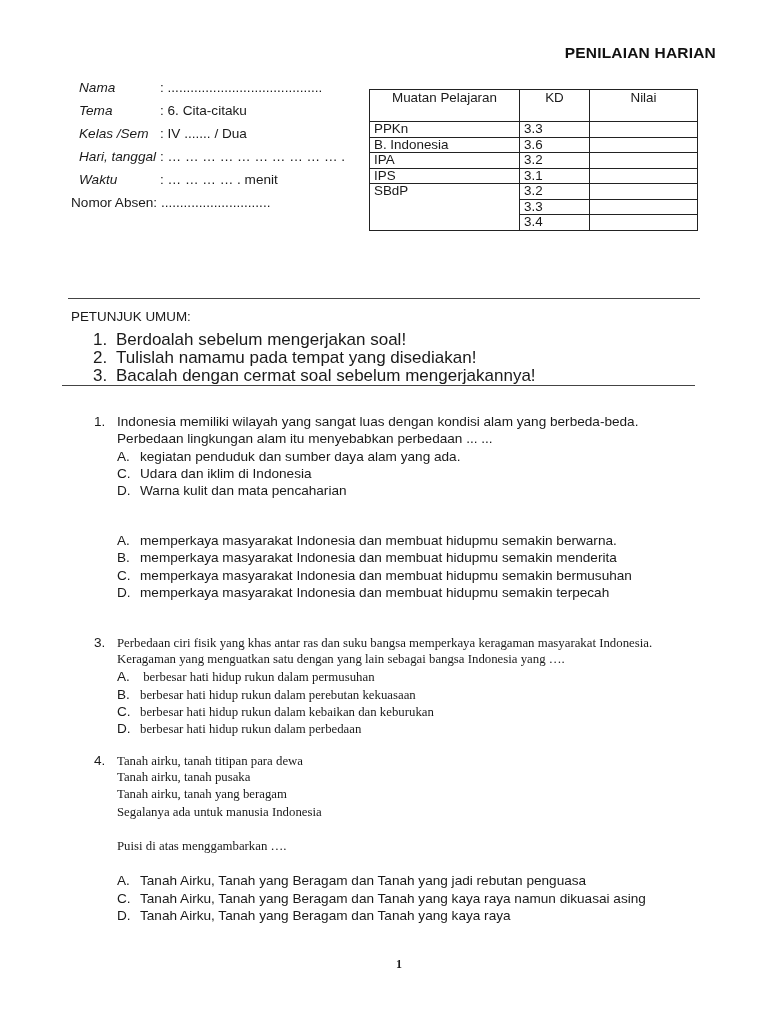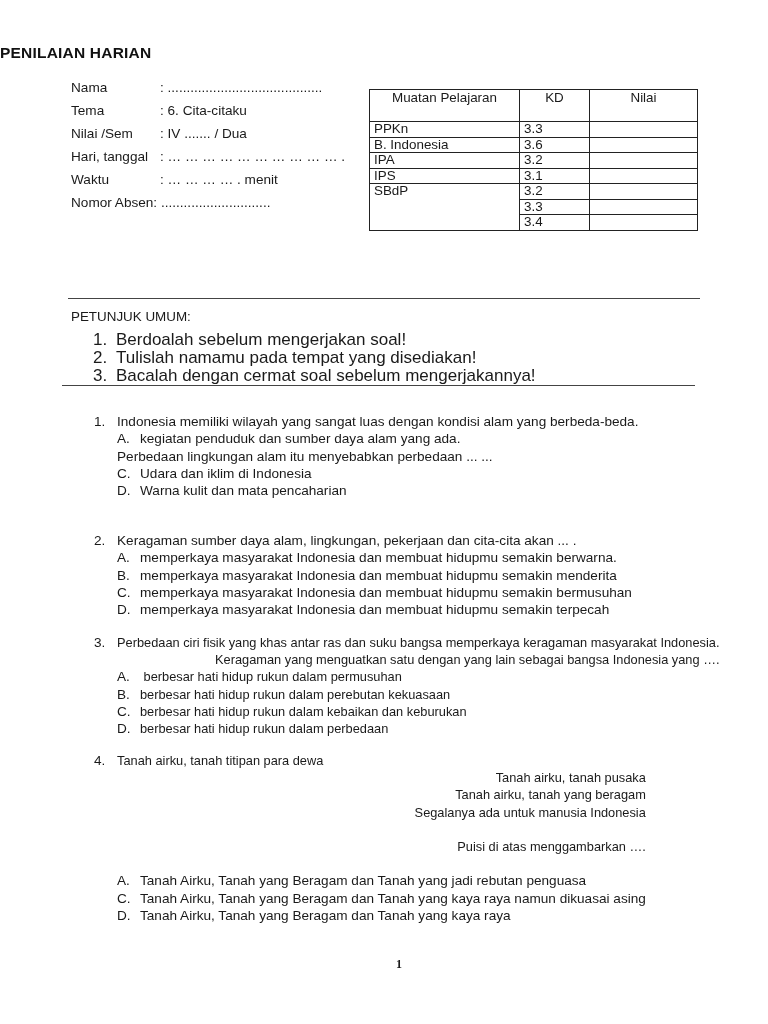--- a/index.html
+++ b/index.html
@@ -1,23 +1,23 @@
 <!DOCTYPE html>
 <html><head>
 <meta charset="utf-8">
 <style>
   html, body { margin: 0; padding: 0; background: #ffffff; }
   body { width: 768px; height: 1024px; position: relative; overflow: hidden;
          font-family: "Liberation Sans", "DejaVu Sans", sans-serif; color: #1a1a1a; }
   .abs { position: absolute; }
-  .title { left: 0; width: 716px; top: 44px; text-align: left; font-weight: bold; font-size: 15.5px; letter-spacing: 0.2px; color: #111; }
+  .title { left: 0; width: 716px; top: 44px; text-align: right; font-weight: bold; font-size: 15.5px; letter-spacing: 0.2px; color: #111; }
 
   .info { left: 71px; top: 80px; font-size: 13.6px; }
   .info-row { position: absolute; left: 0; white-space: nowrap; }
-  .info-label { position: absolute; left: 0; }
+  .info-label { position: absolute; left: 8px; font-style: italic; }
   .info-value { position: absolute; left: 89px; }
 
   table.kd { position: absolute; left: 369px; top: 89px; width: 329px; border-collapse: collapse;
              font-size: 13.4px; }
   table.kd td, table.kd th { border: 1px solid #222; padding: 0 4px; font-weight: normal; line-height: 14px; }
   table.kd th { height: 30px; vertical-align: top; padding-top: 1px; text-align: center; }
   table.kd th.subj { width: 141px; }
   table.kd th.kdh { width: 61px; }
   table.kd td.kdv { }
   table.kd td { height: 14.5px; }
@@ -25,40 +25,40 @@
   .rule { height: 1px; background: #444; }
   .section-title { left: 71px; top: 309px; font-size: 13.4px; }
   ol.instr { position: absolute; left: 93px; top: 330px; margin: 0; padding: 0; list-style: none; font-size: 17px; }
   ol.instr li { height: 18px; white-space: nowrap; }
   .num { display: inline-block; width: 23px; }
 
   .q { position: absolute; left: 94px; font-size: 13.6px; }
   .q .line { white-space: nowrap; height: 17.3px; }
   .q .indent { padding-left: 23px; }
   .q .opt-letter { display: inline-block; width: 23px; }
-  .serif { font-family: Liberation Sans, sans-serif; font-size: 12.8px; text-align: right; }
+  .serif { font-family: Liberation Serif, serif; font-size: 12.8px; }
   .q .sline { white-space: nowrap; height: 17.2px; }
   .page-num { left: 0; width: 798px; top: 957px; text-align: center; font-family: "Liberation Serif", serif; font-size: 12px; font-weight: bold; }
 </style>
 </head>
 <body>
 
 <div class="abs title">PENILAIAN HARIAN</div>
 
 <div class="abs info">
   <div class="info-row" style="top:0px">
     <span class="info-label">Nama</span>
     <span class="info-value">: .........................................</span>
   </div>
   <div class="info-row" style="top:23px">
     <span class="info-label">Tema</span>
     <span class="info-value">: 6. Cita-citaku</span>
   </div>
   <div class="info-row" style="top:46px">
-    <span class="info-label">Nilai /Sem</span>
+    <span class="info-label">Kelas /Sem</span>
     <span class="info-value">: IV ....... / Dua</span>
   </div>
   <div class="info-row" style="top:69px">
     <span class="info-label">Hari, tanggal</span>
     <span class="info-value">: … … … … … … … … … … .</span>
   </div>
   <div class="info-row" style="top:92px">
     <span class="info-label">Waktu</span>
     <span class="info-value">: … … … … . menit</span>
   </div>
@@ -114,28 +114,27 @@
 <div class="abs section-title">PETUNJUK UMUM:</div>
 <ol class="instr">
   <li><span class="num">1.</span><span>Berdoalah sebelum mengerjakan soal!</span></li>
   <li><span class="num">2.</span><span>Tulislah namamu pada tempat yang disediakan!</span></li>
   <li><span class="num">3.</span><span>Bacalah dengan cermat soal sebelum mengerjakannya!</span></li>
 </ol>
 <div class="abs rule" style="left:62px; top:385px; width:633px;"></div>
 
 <div class="q" style="top:414px">
   <div class="line"><span class="opt-letter">1.</span><span>Indonesia memiliki wilayah yang sangat luas dengan kondisi alam yang berbeda-beda.</span></div>
+  <div class="line indent">Perbedaan lingkungan alam itu menyebabkan perbedaan ... ...</div>
   <div class="line indent"><span class="opt-letter">A.</span><span>kegiatan penduduk dan sumber daya alam yang ada.</span></div>
-  <div class="line indent">Perbedaan lingkungan alam itu menyebabkan perbedaan ... ...</div>
   <div class="line indent"><span class="opt-letter">C.</span><span>Udara dan iklim di Indonesia</span></div>
   <div class="line indent"><span class="opt-letter">D.</span><span>Warna kulit dan mata pencaharian</span></div>
 </div>
 
 <div class="q" style="top:533px">
-  <div class="line"><span class="opt-letter">2.</span><span>Keragaman sumber daya alam, lingkungan, pekerjaan dan cita-cita akan ... .</span></div>
   <div class="line indent"><span class="opt-letter">A.</span><span>memperkaya masyarakat Indonesia dan membuat hidupmu semakin berwarna.</span></div>
   <div class="line indent"><span class="opt-letter">B.</span><span>memperkaya masyarakat Indonesia dan membuat hidupmu semakin menderita</span></div>
   <div class="line indent"><span class="opt-letter">C.</span><span>memperkaya masyarakat Indonesia dan membuat hidupmu semakin bermusuhan</span></div>
   <div class="line indent"><span class="opt-letter">D.</span><span>memperkaya masyarakat Indonesia dan membuat hidupmu semakin terpecah</span></div>
 </div>
 
 <div class="q" style="top:635px">
   <div class="sline"><span class="opt-letter">3.</span><span class="serif">Perbedaan ciri fisik yang khas antar  ras dan suku bangsa memperkaya keragaman masyarakat Indonesia.</span></div>
   <div class="sline indent serif">Keragaman yang menguatkan satu dengan yang lain sebagai bangsa Indonesia yang ….</div>
   <div class="sline indent"><span class="opt-letter">A.</span><span class="serif"> berbesar hati hidup rukun dalam permusuhan</span></div>

